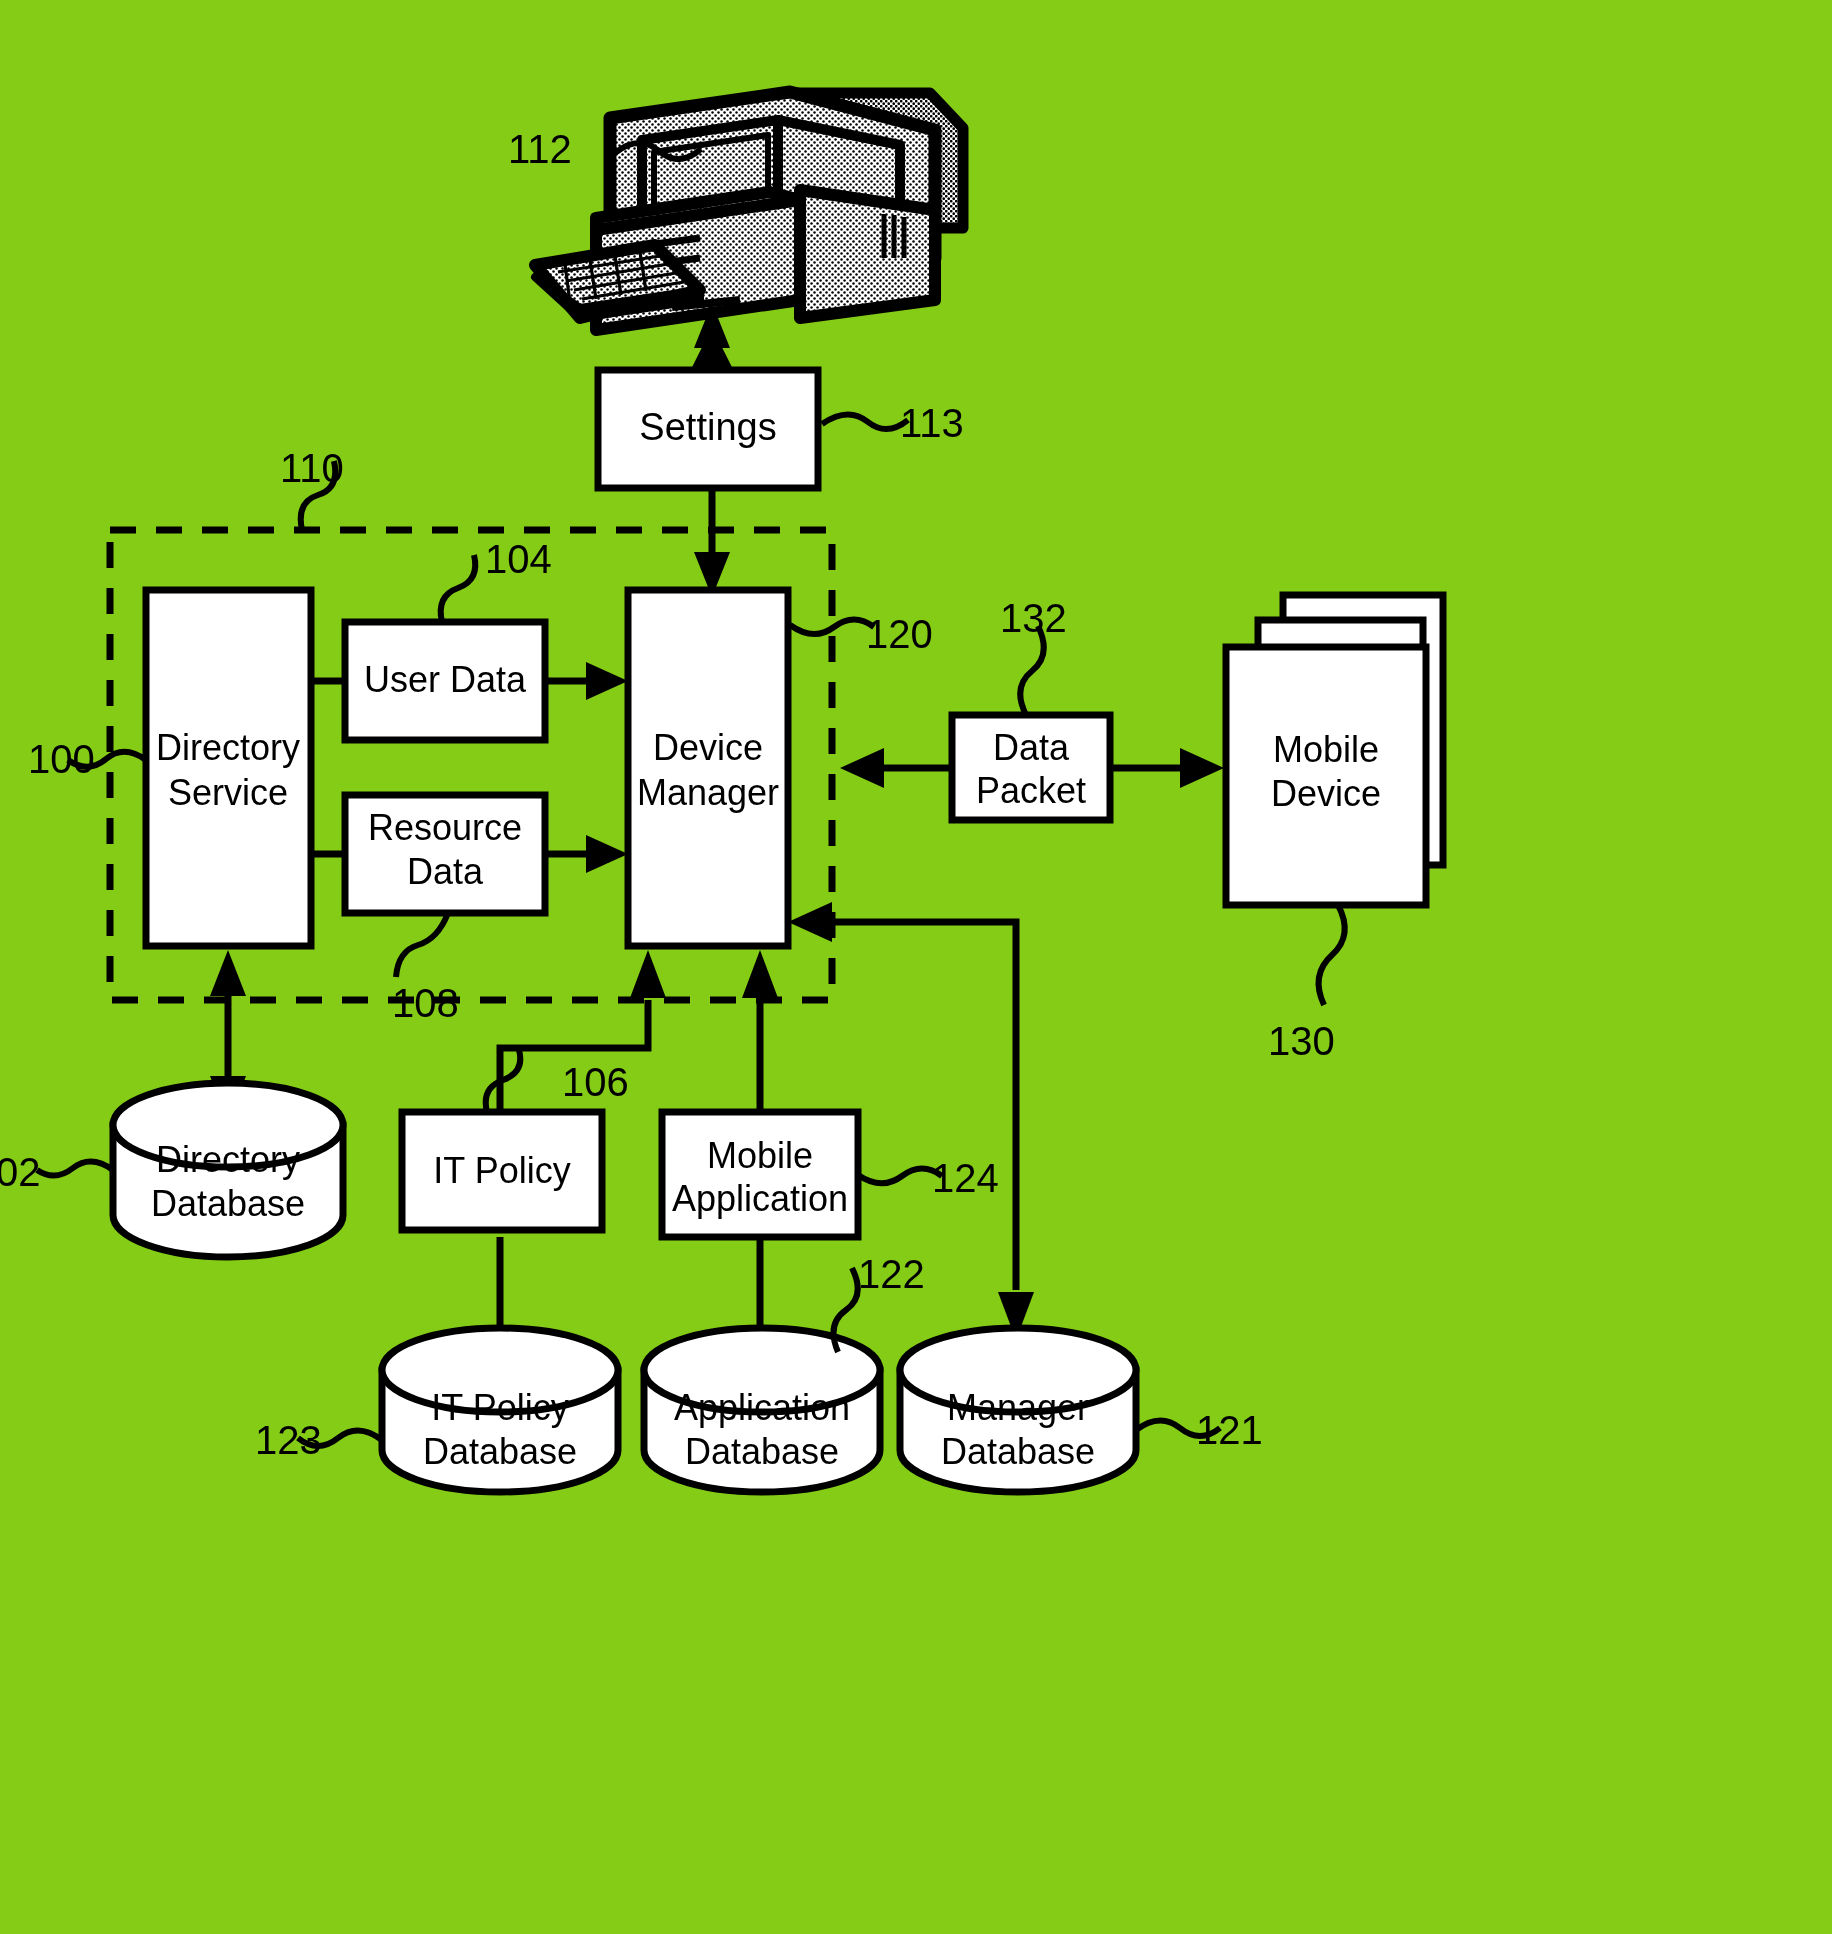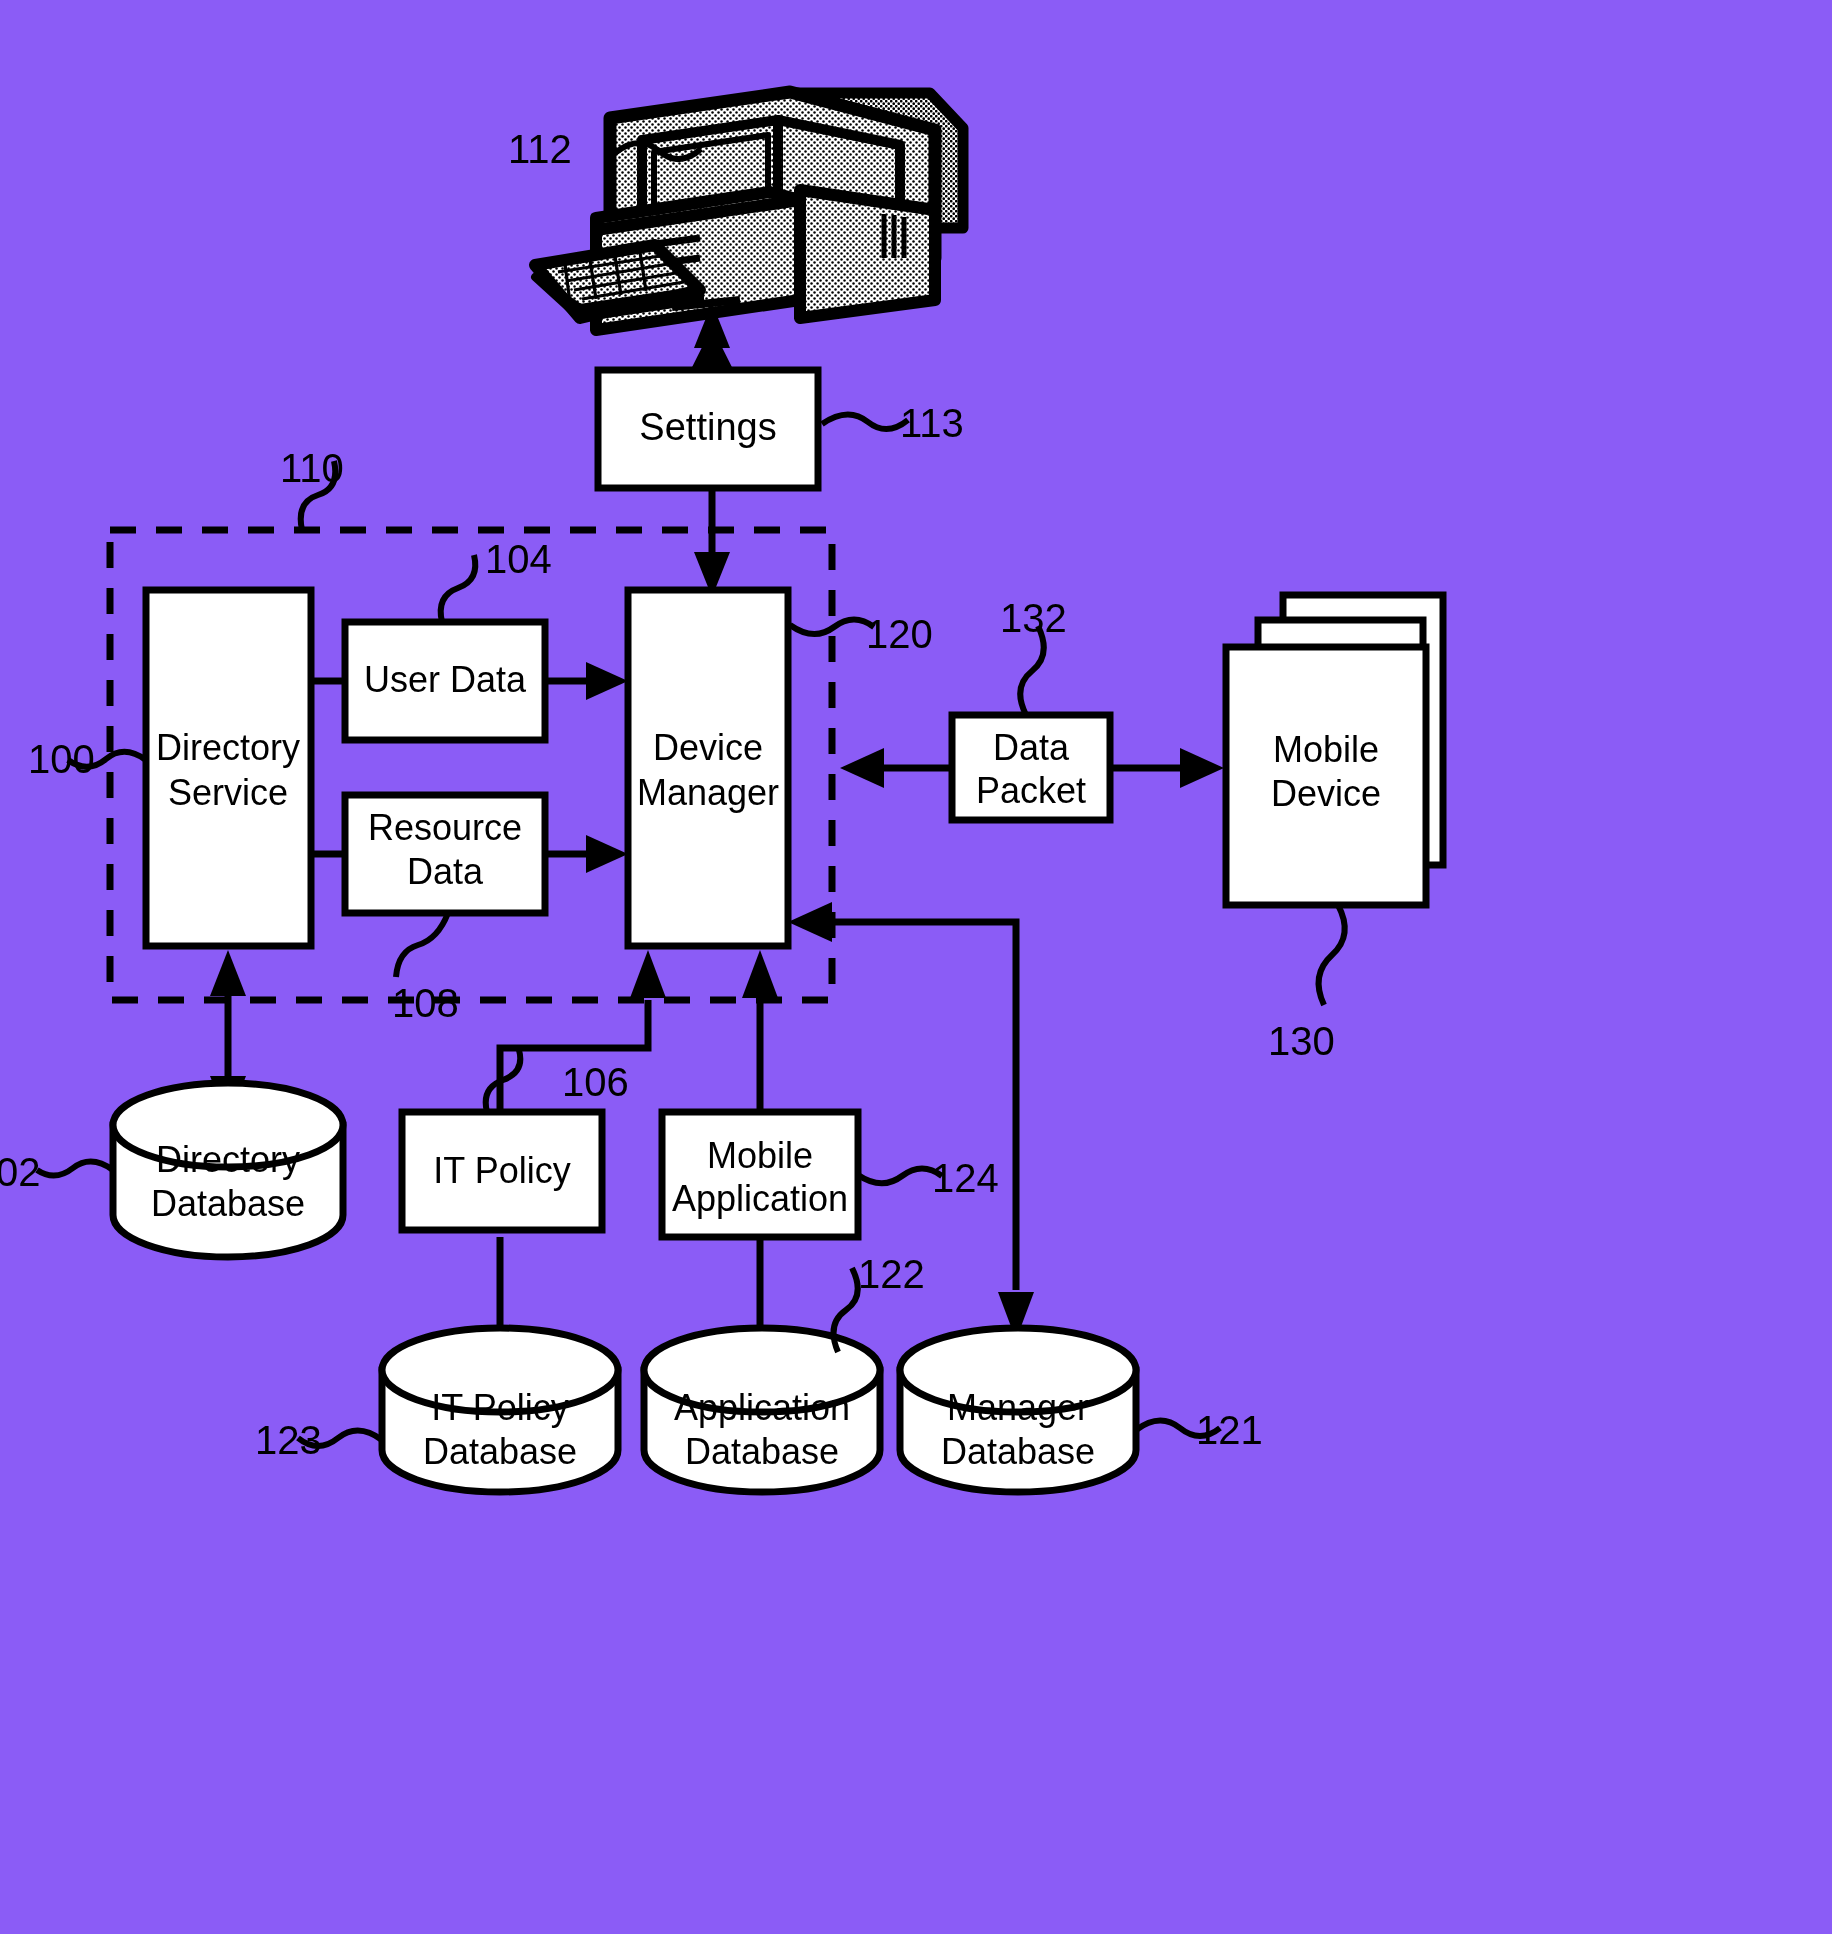--- a/index.html
+++ b/index.html
@@ -8,21 +8,21 @@
     padding: 0;
     background: #ffffff;
   }
   body {
     font-family: "Liberation Sans", sans-serif;
   }
   #stage {
     position: relative;
     width: 1832px;
     height: 1934px;
-    background: #8b5cf6;
+    background: #84cc16;
     overflow: hidden;
     text-align: right;
   }
   #diagram-svg {
     position: absolute;
     left: 0;
     top: 0;
     width: 1832px;
     height: 1934px;
     display: block;

